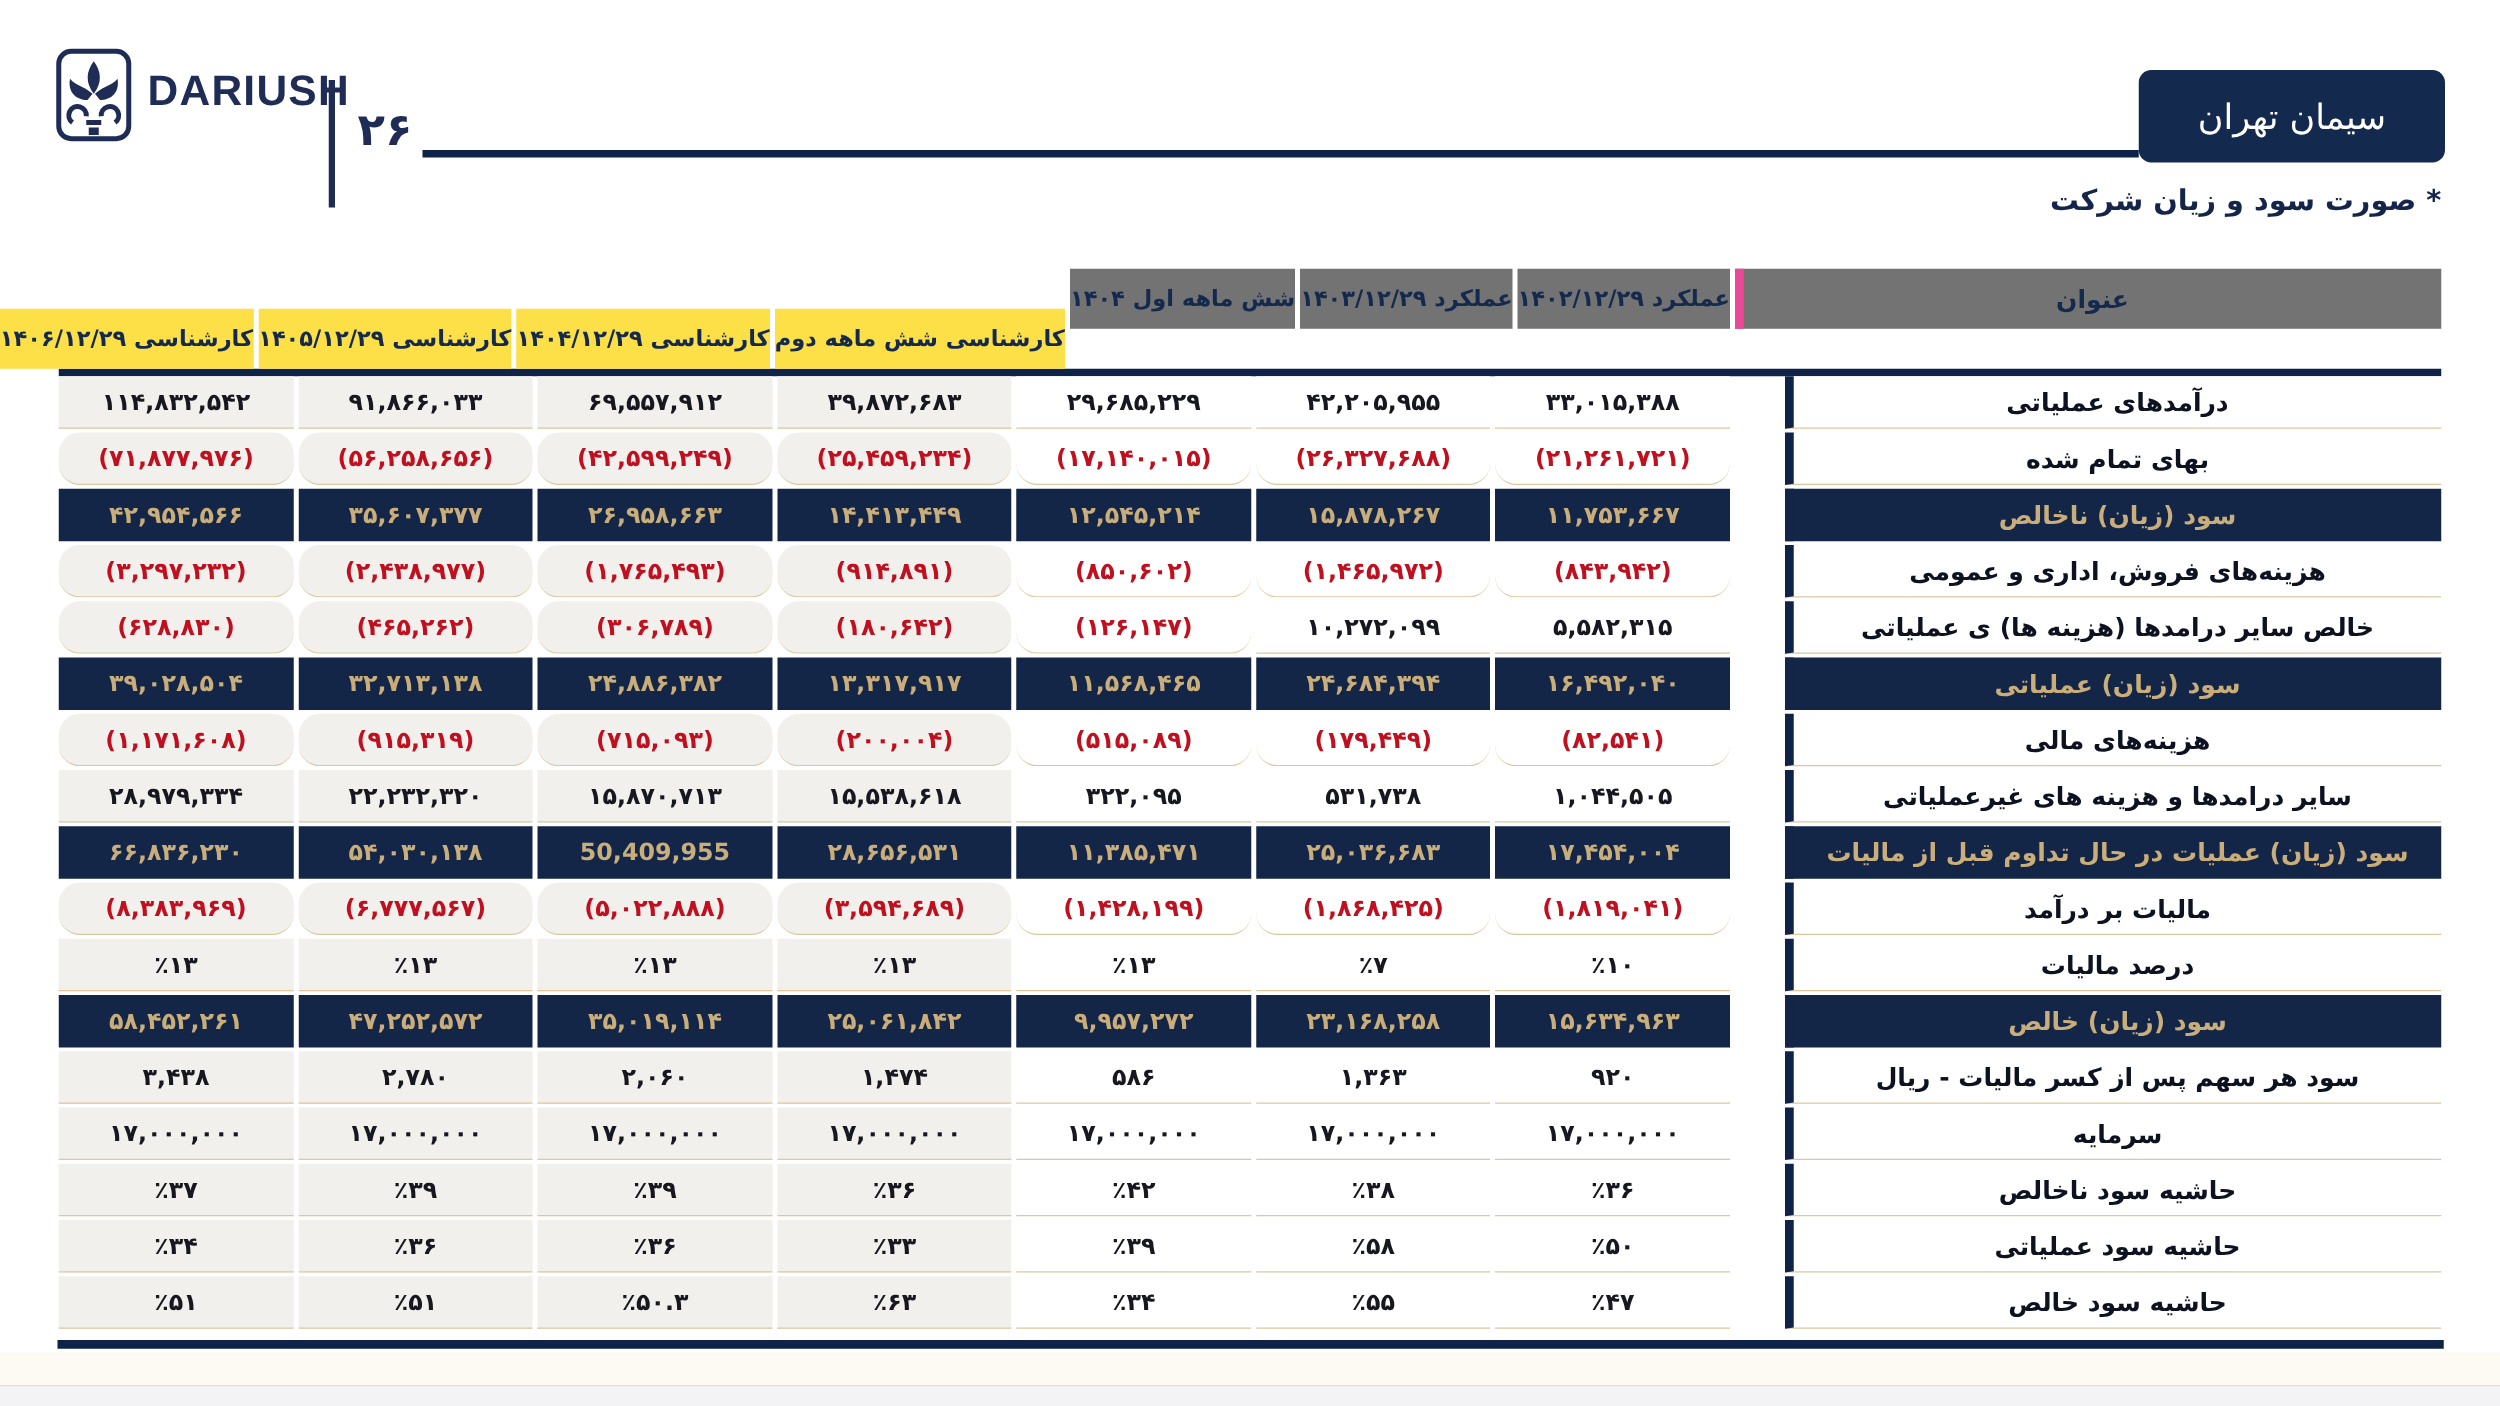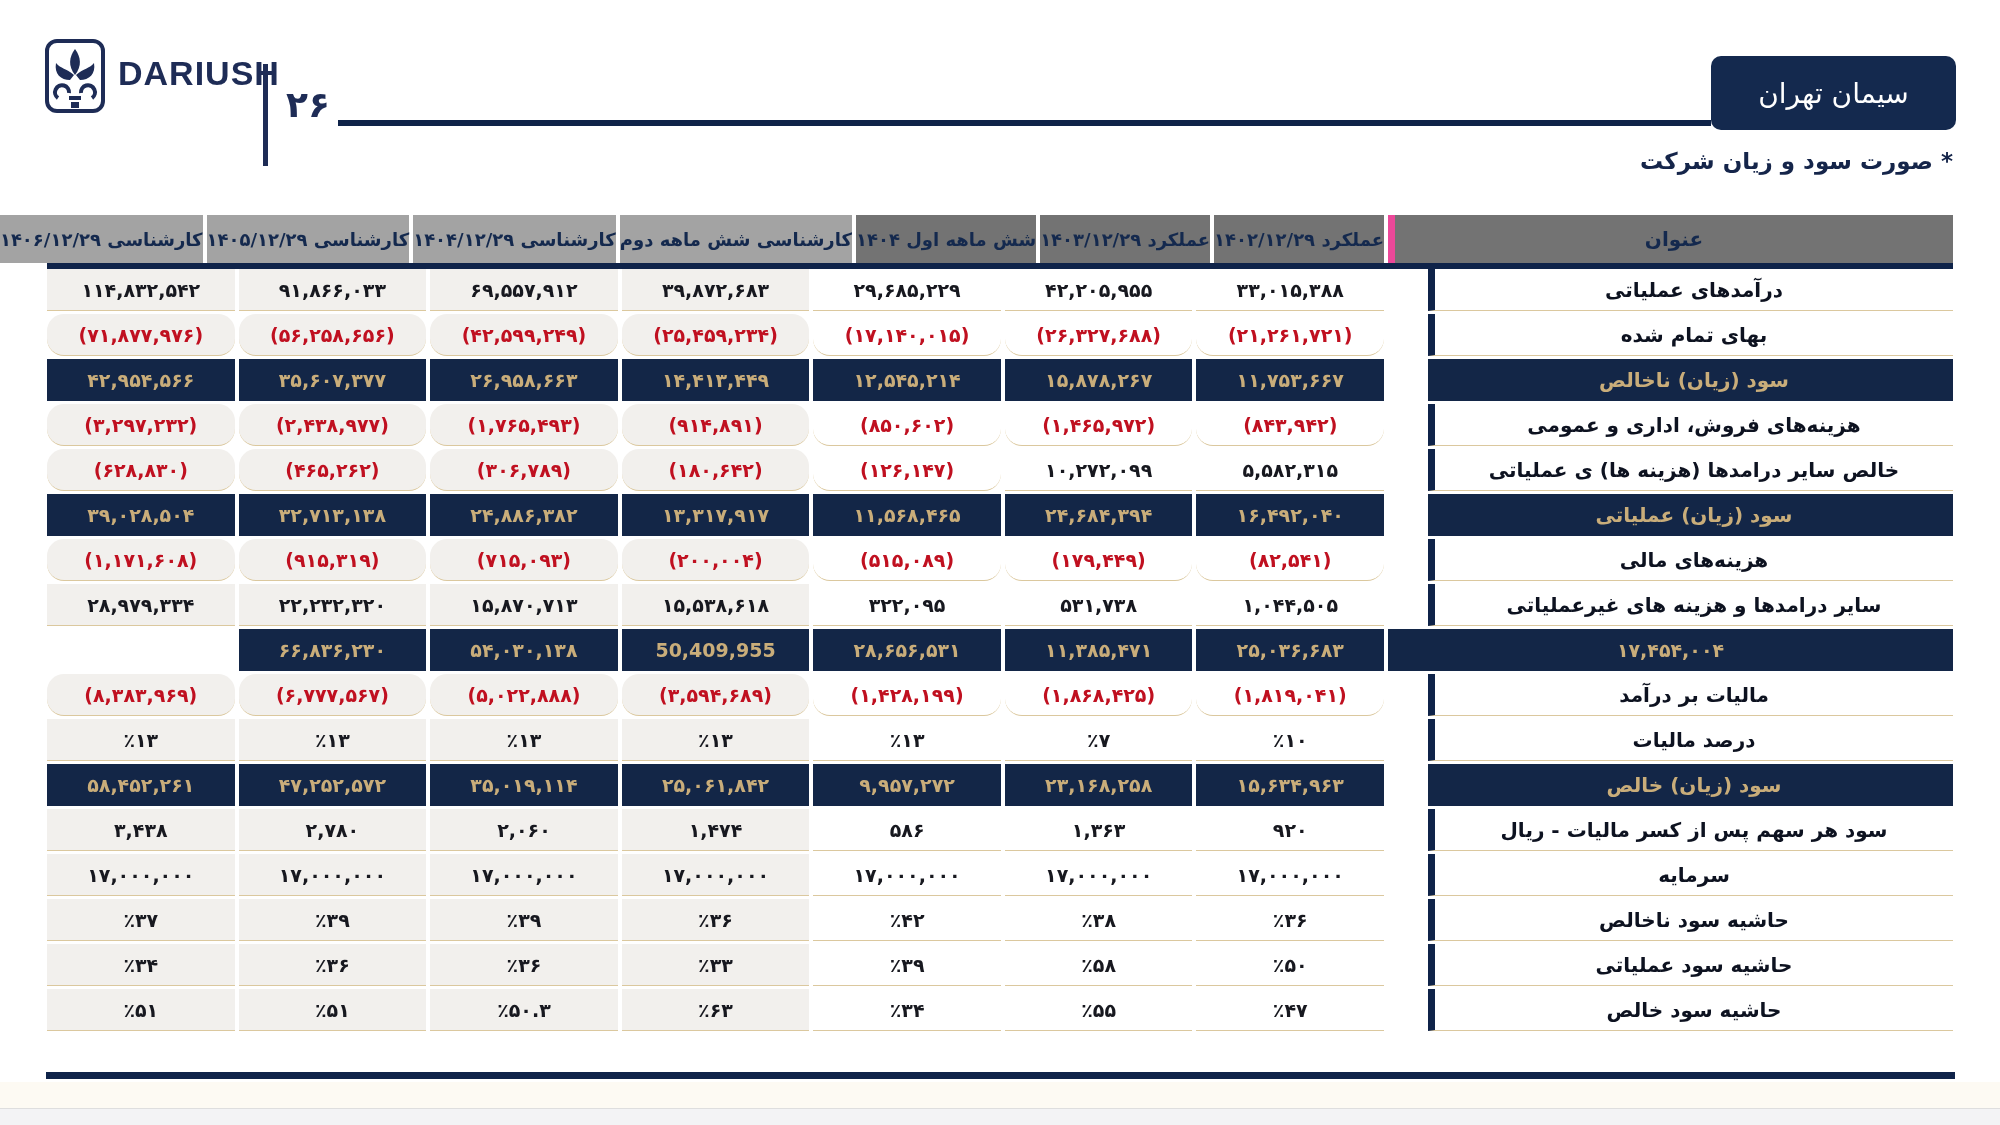--- a/index.html
+++ b/index.html
@@ -19,21 +19,21 @@
          justify-content:center;direction:rtl;}
   .subtitle{position:absolute;right:47px;top:148px;color:#15254a;font-size:23px;
             font-weight:600;direction:rtl;}
   
   .tablewrap{position:absolute;left:47px;top:215px;width:1906px;}
   .trow{display:grid;grid-template-columns:565px repeat(7,1fr);column-gap:4px;direction:rtl;}
   .trow.body + .trow.body{margin-top:3px;}
   .navline{height:6px;background:#0f2349;}
   .hcell{height:48px;display:flex;align-items:center;justify-content:center;box-sizing:border-box;
          font-size:18px;font-weight:bold;color:#14294e;direction:rtl;white-space:nowrap;background:#737373;}
-  .hcell.est{background:#a3a3a3;}
+  .hcell.est{background:#fde047;margin-top:32px;}
   .hcell.label{border-left:7px solid #ec4899;font-size:20px;}
   .cell{height:42px;display:flex;align-items:center;justify-content:center;box-sizing:border-box;
         font-size:19px;font-weight:bold;color:#17181f;direction:rtl;white-space:nowrap;background:#fff;}
   .trow:not(.hl) .cell{border-bottom:1px solid #dbc89e;}
   .cell.est{background:#f2f0ed;}
   .cell.label{font-size:20px;color:#0d1220;border-left:7px solid #0f2349;background:#fff;margin-left:40px;}
   .cell.neg{color:#c01020;border-radius:17px;}
   .hl .cell{background:#132647;color:#c9ad7a;border-bottom:none;}
   .hl .cell.label{color:#c9ad7a;border-left-color:#132647;background:#132647;}
   
@@ -152,20 +152,21 @@
         <div class="cell label">سایر درامدها و هزینه های غیرعملیاتی</div>
         <div class="cell val act">۱,۰۴۴,۵۰۵</div>
         <div class="cell val act">۵۳۱,۷۳۸</div>
         <div class="cell val act">۳۲۲,۰۹۵</div>
         <div class="cell val est">۱۵,۵۳۸,۶۱۸</div>
         <div class="cell val est">۱۵,۸۷۰,۷۱۳</div>
         <div class="cell val est">۲۲,۲۳۲,۳۲۰</div>
         <div class="cell val est">۲۸,۹۷۹,۳۳۴</div>
       </div>
       <div class="trow body hl">
+        <div class="cell label">سود (زیان) عملیات در حال تداوم قبل از مالیات</div>
         <div class="cell val act">۱۷,۴۵۴,۰۰۴</div>
         <div class="cell val act">۲۵,۰۳۶,۶۸۳</div>
         <div class="cell val act">۱۱,۳۸۵,۴۷۱</div>
         <div class="cell val est">۲۸,۶۵۶,۵۳۱</div>
         <div class="cell val est">50,409,955</div>
         <div class="cell val est">۵۴,۰۳۰,۱۳۸</div>
         <div class="cell val est">۶۶,۸۳۶,۲۳۰</div>
       </div>
       <div class="trow body">
         <div class="cell label">مالیات بر درآمد</div>

